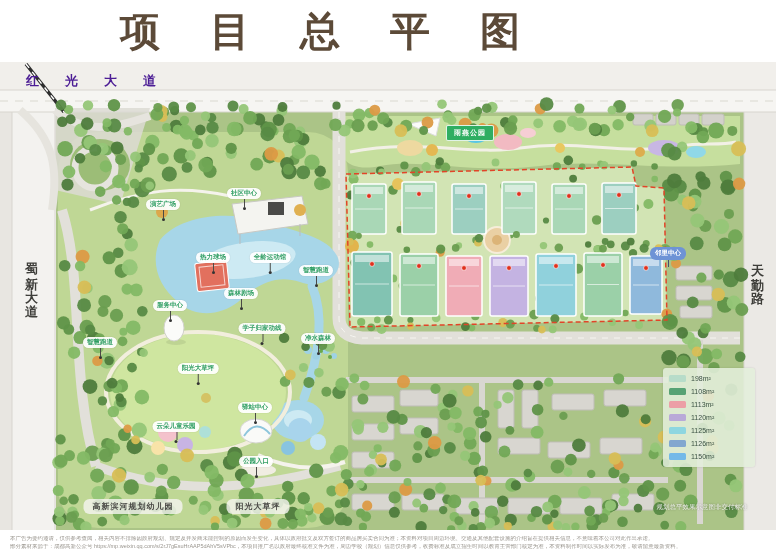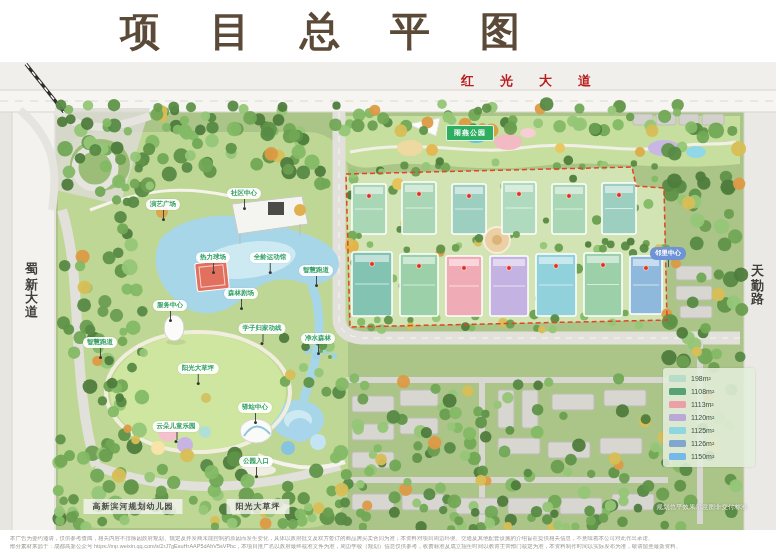--- a/index.html
+++ b/index.html
@@ -8,41 +8,41 @@
   
   #title-band{position:absolute;left:0;top:0;width:640px;height:62px;background:#ffffff;
               display:flex;align-items:center;justify-content:center;}
   #page-title{font-family:"DejaVu Serif","Liberation Serif",serif;font-weight:bold;
               font-size:40px;color:#5c4a38;letter-spacing:50px;text-indent:50px;line-height:1;}
   
   #map{position:absolute;left:0;top:62px;width:776px;height:468px;box-shadow:inset 0 1px 0 #dcd9d3;}
   #map-svg{position:absolute;left:0;top:0;}
   #overlay{position:absolute;left:0;top:-62px;width:776px;height:560px;pointer-events:none;}
   
-  .road-top{position:absolute;left:0;top:72px;width:617px;text-align:right;
-            font-size:13px;font-weight:bold;color:#b91c1c;letter-spacing:26px;text-indent:26px;}
+  .road-top{position:absolute;left:0;top:72px;width:617px;text-align:left;
+            font-size:13px;font-weight:bold;color:#4c1d95;letter-spacing:26px;text-indent:26px;}
   .road-vert{position:absolute;font-size:13px;font-weight:bold;color:#3e3e3a;
              writing-mode:vertical-rl;letter-spacing:14px;}
   .road-left{left:22px;top:252px;}
   .road-right{left:748px;top:254px;}
   
   .pill{position:absolute;transform:translateX(-50%);background:rgba(255,255,255,.93);
         color:#2f9e63;font-size:6.5px;font-weight:bold;line-height:1;padding:2px 4px;
         border-radius:6px;white-space:nowrap;box-shadow:0 0 1px rgba(0,0,0,.25);}
   .pill::before{content:'';position:absolute;left:50%;top:100%;height:8px;border-left:1px solid #4a4a46;}
   .pill::after{content:'';position:absolute;left:calc(50% - 1.5px);top:calc(100% + 8px);
                width:3px;height:3px;background:#333;border-radius:50%;}
   .banner-green{position:absolute;transform:translateX(-50%);background:#2fae62;
         border:1px solid rgba(255,255,255,.85);color:#fff;font-size:7px;font-weight:bold;
         padding:2px 7px;border-radius:2px;white-space:nowrap;letter-spacing:1px;}
   .pill-blue{position:absolute;transform:translateX(-50%);background:#6e93d6;color:#fff;
         font-size:6.5px;font-weight:bold;padding:2px 5px;border-radius:6px;white-space:nowrap;}
   .pill-blue::before{content:'';position:absolute;left:50%;top:100%;height:7px;border-left:1px solid #44506e;}
   .bar-label{position:absolute;transform:translateX(-50%);background:rgba(246,245,241,.8);
-        color:#4a4a46;font-size:8px;font-weight:bold;padding:2px 9px;border-radius:0;
+        color:#4a4a46;font-size:8px;font-weight:bold;padding:2px 9px;border-radius:6px;
         white-space:nowrap;letter-spacing:1px;}
   .watermark{position:absolute;left:630px;top:503px;width:144px;text-align:center;
         color:rgba(255,255,255,.88);font-size:6.5px;white-space:nowrap;
         text-shadow:0 0 2px rgba(0,0,0,.45);}
   
   #legend{position:absolute;left:663px;top:368px;width:80px;background:rgba(226,238,219,.88);
           border-radius:3px;padding:7px 6px;box-shadow:0 0 2px rgba(0,0,0,.15);}
   .lg-row{display:flex;align-items:center;margin:0 0 6px 0;}
   .lg-row:last-child{margin-bottom:0;}
   .lg-sw{width:17px;height:7px;border-radius:1.5px;margin-right:5px;flex:none;}

